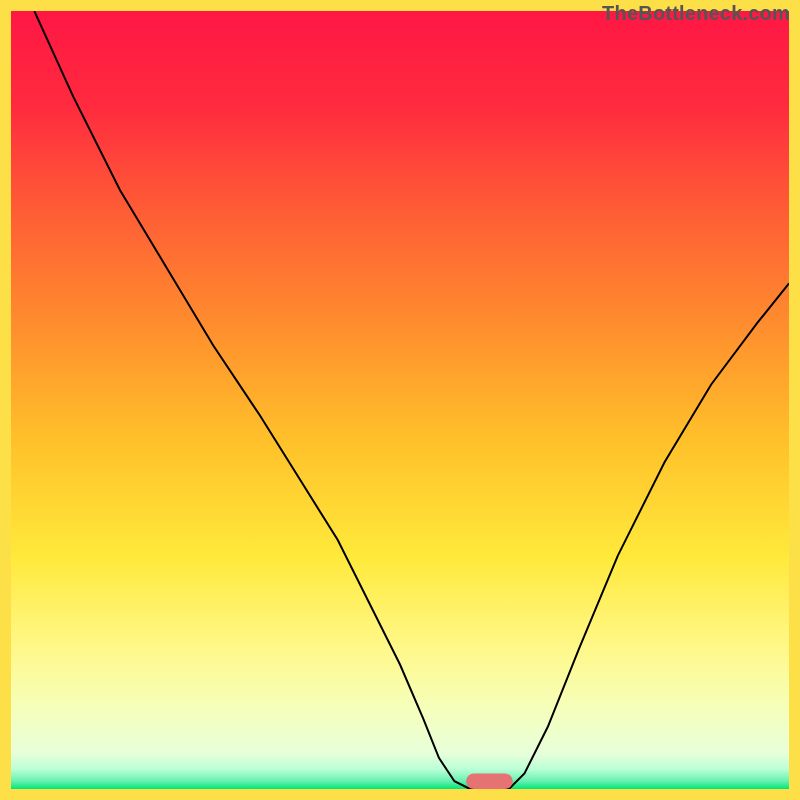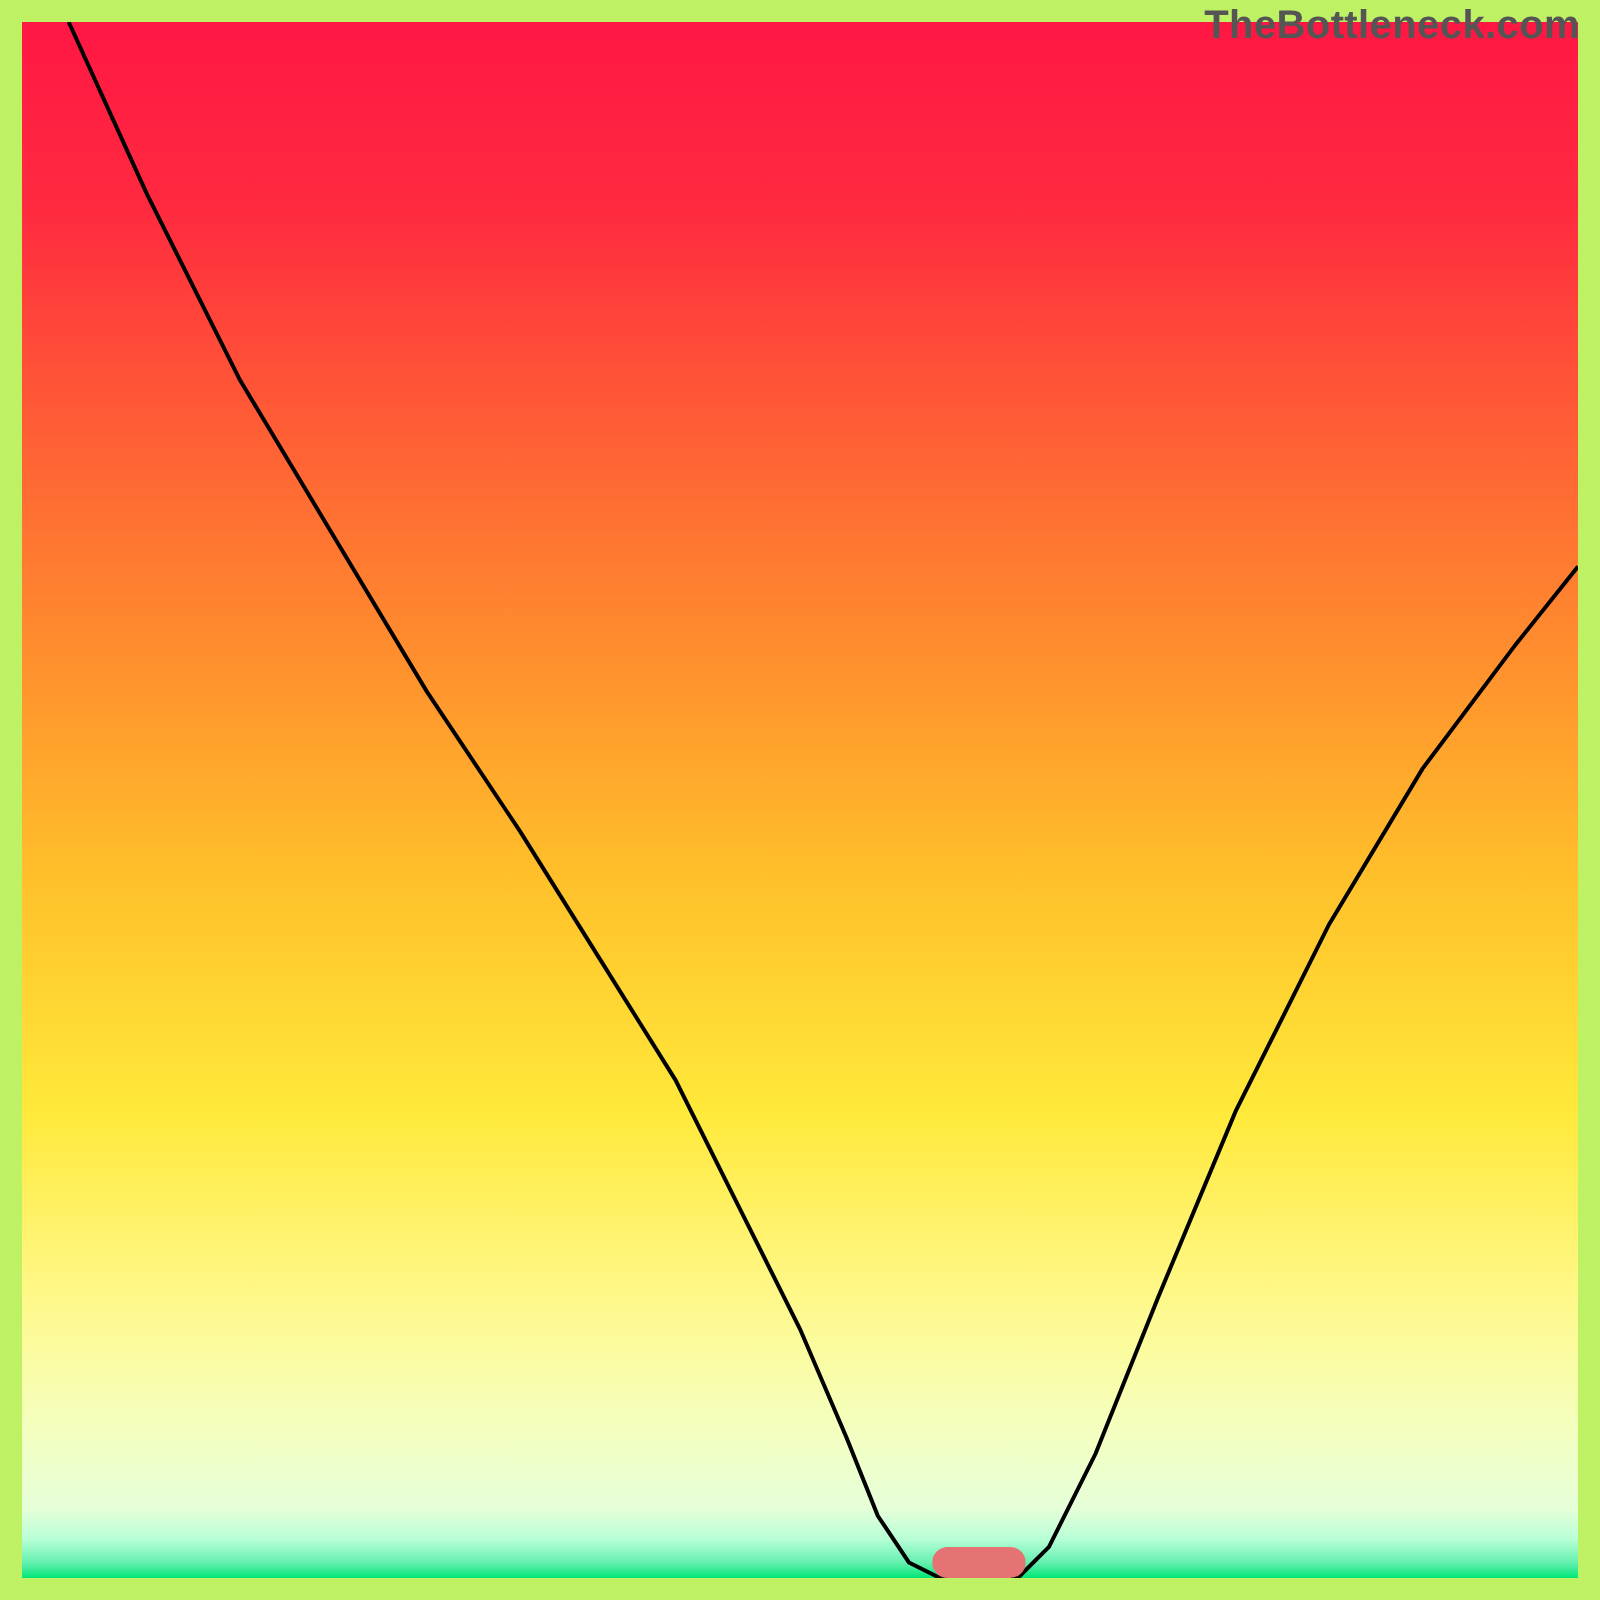--- a/index.html
+++ b/index.html
@@ -8,21 +8,21 @@
     width: 800px;
     height: 800px;
     background: #000;
     font-family: Arial, Helvetica, sans-serif;
     overflow: hidden;
   }
   .frame {
     position: relative;
     width: 800px;
     height: 800px;
-    background: #bef264;
+    background: #fde047;
   }
   .plot {
     position: absolute;
     left: 11px;
     top: 11px;
     width: 778px;
     height: 778px;
     overflow: hidden;
   }
   .watermark {

